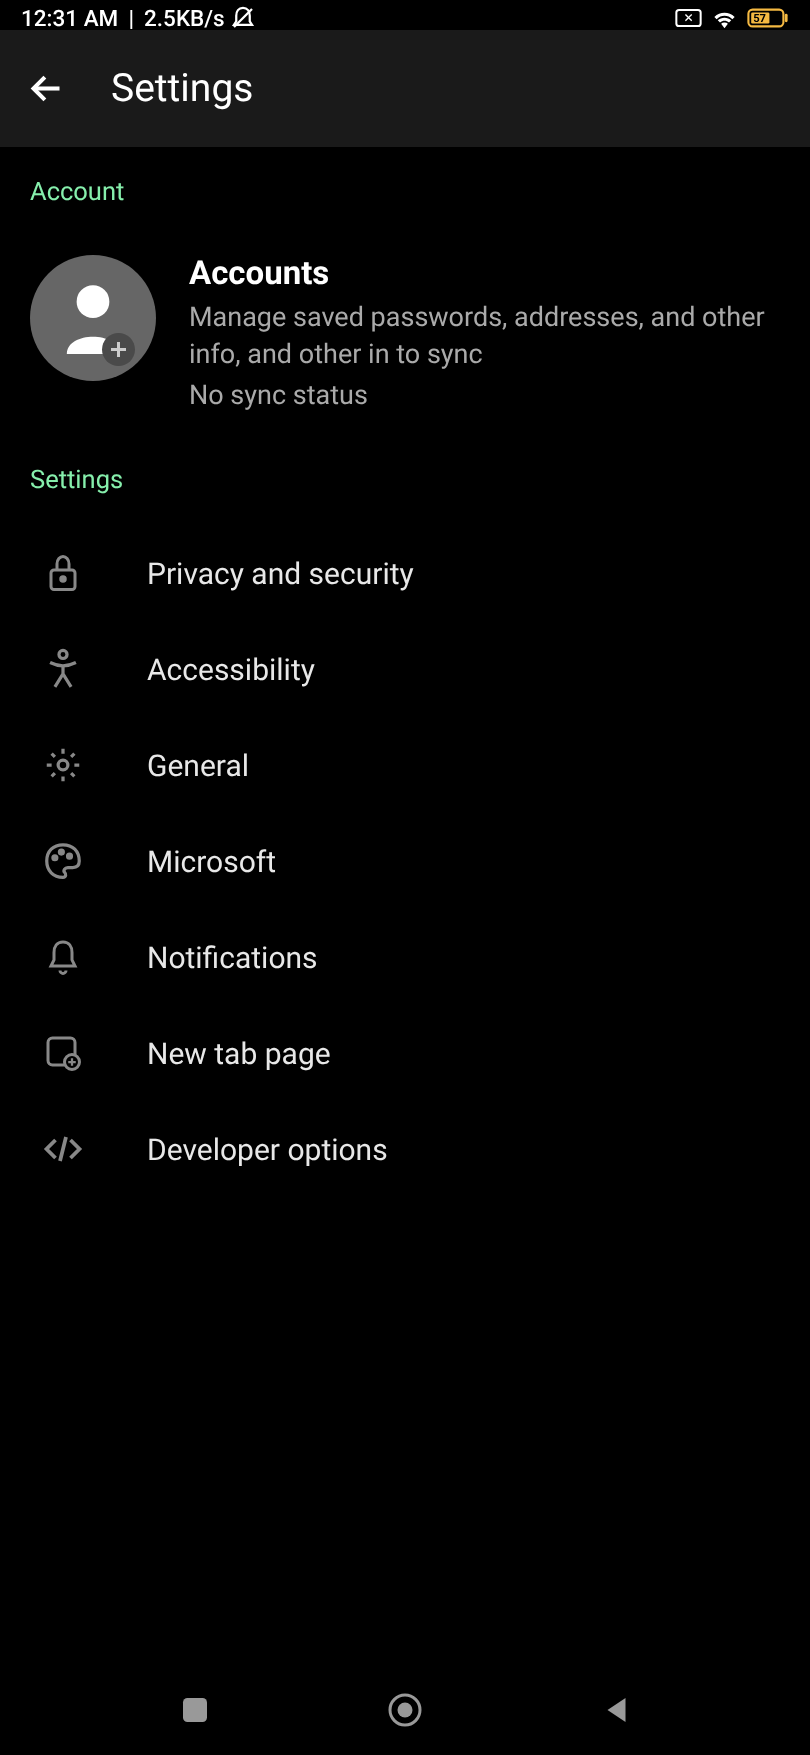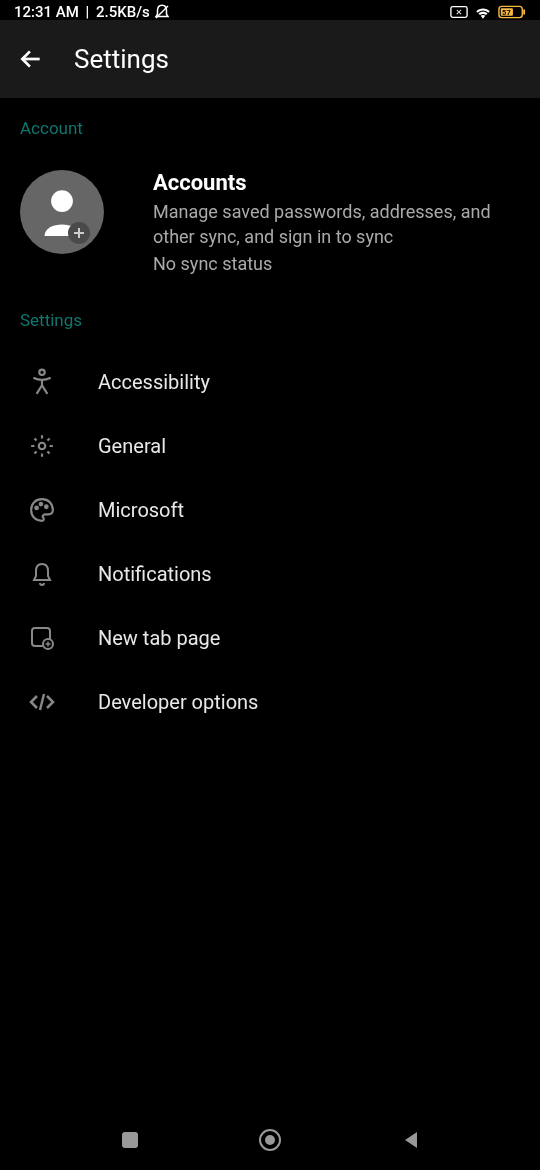--- a/index.html
+++ b/index.html
@@ -59,21 +59,21 @@
       font-size: 26px;
       font-weight: 400;
       color: #ffffff;
     }
     .content {
       padding: 0;
     }
     .section-header {
       padding: 20px 20px 12px 20px;
       font-size: 17px;
-      color: #0f766e;
+      color: #86efac;
       font-weight: 400;
     }
     .account-section {
       display: flex;
       align-items: flex-start;
       padding: 20px 20px 16px 20px;
       gap: 22px;
       cursor: pointer;
     }
     .avatar {
@@ -95,21 +95,20 @@
       height: 22px;
       background: #4a4a4a;
       border-radius: 50%;
       display: flex;
       align-items: center;
       justify-content: center;
     }
     .account-info {
       flex: 1;
       padding-top: 0px;
-      margin-left: 27px;
     }
     .account-title {
       font-size: 22px;
       font-weight: 700;
       color: #ffffff;
       margin-bottom: 4px;
     }
     .account-desc {
       font-size: 18px;
       color: #aaaaaa;
@@ -224,29 +223,39 @@
       </svg>
       <div class="avatar-plus">
         <svg width="14" height="14" viewBox="0 0 14 14" stroke="#ccc" stroke-width="2">
           <line x1="7" y1="2" x2="7" y2="12"></line>
           <line x1="2" y1="7" x2="12" y2="7"></line>
         </svg>
       </div>
     </div>
     <div class="account-info">
       <div class="account-title">Accounts</div>
-      <div class="account-desc">Manage saved passwords, addresses, and other sync, and sign in to sync</div>
+      <div class="account-desc">Manage saved passwords, addresses, and other info, and other in to sync</div>
       <div class="account-sync">No sync status</div>
     </div>
   </div>
 
   <div class="section-header">Settings</div>
 
   <div class="settings-list">
 
+    <div class="settings-item">
+      <span class="item-icon">
+        <svg width="24" height="26" viewBox="0 0 24 26" fill="none" stroke="#888" stroke-width="2">
+          <rect x="4" y="11" width="16" height="13" rx="2"></rect>
+          <path d="M8 11 L8 7 C8 4 10 2 12 2 C14 2 16 4 16 7 L16 11"></path>
+          <circle cx="12" cy="17" r="1.5" fill="#888"></circle>
+        </svg>
+      </span>
+      <span class="item-label">Privacy and security</span>
+    </div>
 
     <div class="settings-item">
       <span class="item-icon">
         <svg width="26" height="28" viewBox="0 0 24 26" fill="none" stroke="#888" stroke-width="2">
           <circle cx="12" cy="4" r="2.5"></circle>
           <path d="M4 9 C4 9 8 11 12 11 C16 11 20 9 20 9"></path>
           <path d="M12 11 L12 16 M12 16 L7 24 M12 16 L17 24"></path>
         </svg>
       </span>
       <span class="item-label">Accessibility</span>

